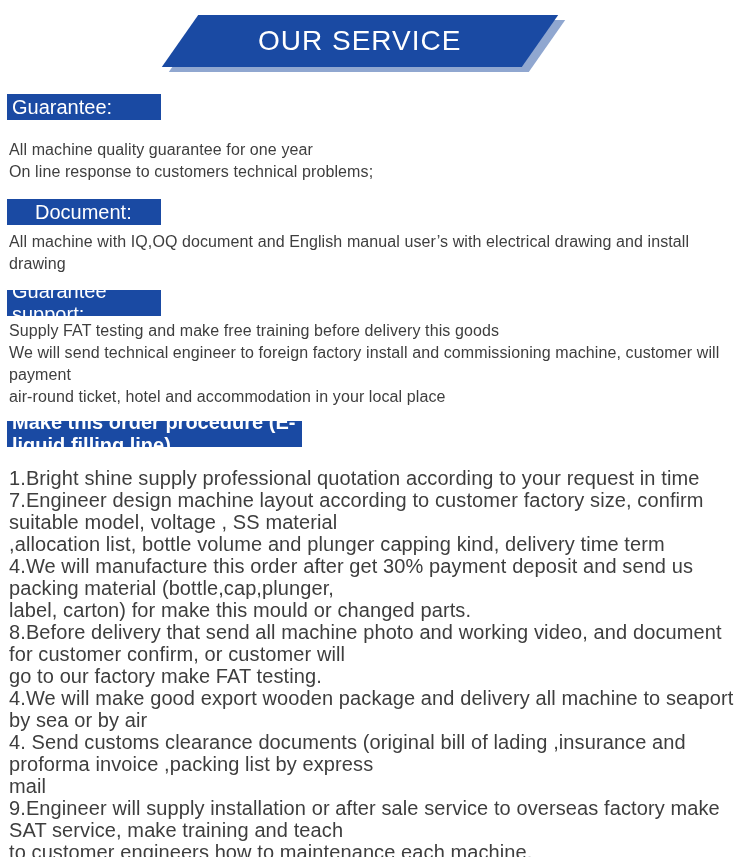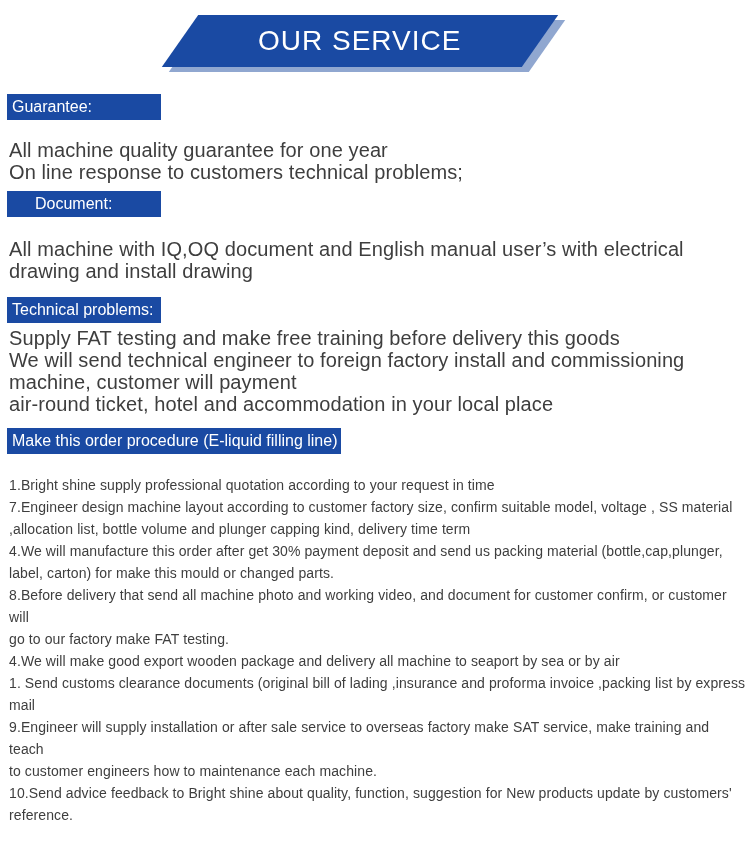--- a/index.html
+++ b/index.html
@@ -35,48 +35,48 @@
     letter-spacing: 1px;
     white-space: nowrap;
   }
 
   
   .section-bar {
     margin-left: 7px;
     width: 154px; height: 26px;
     background: #1a4aa3;
     color: #ffffff;
-    font-size: 16px;
+    font-size: 20px;
     display: flex; align-items: center;
     padding-left: 5px;
     box-sizing: border-box;
   }
-  .section-bar.wide { width: 334px; }
+  .section-bar.wide { width: 295px; font-weight: bold; }
 
   .bar-guarantee { margin-top: 21px; }
   .body-guarantee { margin-top: 19px; }
-  .bar-document { margin-top: 8px; padding-left: 28px; }
-  .body-document { margin-top: 21px; }
+  .bar-document { margin-top: 16px; padding-left: 28px; }
+  .body-document { margin-top: 6px; }
   .bar-technical { margin-top: 15px; }
   .body-technical { margin-top: 4px; }
   .bar-procedure { margin-top: 13px; }
   .procedure-list { margin-top: 20px; }
 
   .body-text {
     margin-left: 9px;
     margin-right: 6px;
-    font-size: 20px;
+    font-size: 16px;
     line-height: 22px;
     white-space: pre-line;
     letter-spacing: 0.1px;
   }
   .procedure-step {
     margin-left: 9px;
     margin-right: 4px;
-    font-size: 14px;
+    font-size: 20px;
     line-height: 22px;
     white-space: pre-line;
     letter-spacing: 0.1px;
   }
 </style>
 </head>
 <body>
 
 <div class="page">
 
@@ -92,40 +92,40 @@
   </div>
   <div class="body-text body-guarantee">All machine quality guarantee for one year
 On line response to customers technical problems;</div>
 
   <div class="section-bar bar-document">
     <span>Document:</span>
   </div>
   <div class="body-text body-document">All machine with IQ,OQ document and English manual user’s with electrical drawing and install drawing</div>
 
   <div class="section-bar bar-technical">
-    <span>Technical problems:</span>
+    <span>Guarantee support:</span>
   </div>
   <div class="body-text body-technical">Supply FAT testing and make free training before delivery this goods
 We will send technical engineer to foreign factory install and commissioning machine, customer will payment
 air-round ticket, hotel and accommodation in your local place</div>
 
   <div class="section-bar wide bar-procedure">
     <span>Make this order procedure (E-liquid filling line)</span>
   </div>
 
   <div class="procedure-list">
     <div class="procedure-step">1.Bright shine supply professional quotation according to your request in time</div>
     <div class="procedure-step">7.Engineer design machine layout according to customer factory size, confirm suitable model, voltage , SS material
 ,allocation list, bottle volume and plunger capping kind, delivery time term</div>
     <div class="procedure-step">4.We will manufacture this order after get 30% payment deposit and send us packing material (bottle,cap,plunger,
 label, carton) for make this mould or changed parts.</div>
     <div class="procedure-step">8.Before delivery that send all machine photo and working video, and document for customer confirm, or customer will
 go to our factory make FAT testing.</div>
     <div class="procedure-step">4.We will make good export wooden package and delivery all machine to seaport by sea or by air</div>
-    <div class="procedure-step">1. Send customs clearance documents (original bill of lading ,insurance and proforma invoice ,packing list by express
+    <div class="procedure-step">4. Send customs clearance documents (original bill of lading ,insurance and proforma invoice ,packing list by express
 mail</div>
     <div class="procedure-step">9.Engineer will supply installation or after sale service to overseas factory make SAT service, make training and teach
 to customer engineers how to maintenance each machine.</div>
     <div class="procedure-step">10.Send advice feedback to Bright shine about quality, function, suggestion for New products update by customers'
 reference.</div>
   </div>
 
 </div>
 
 </body></html>

